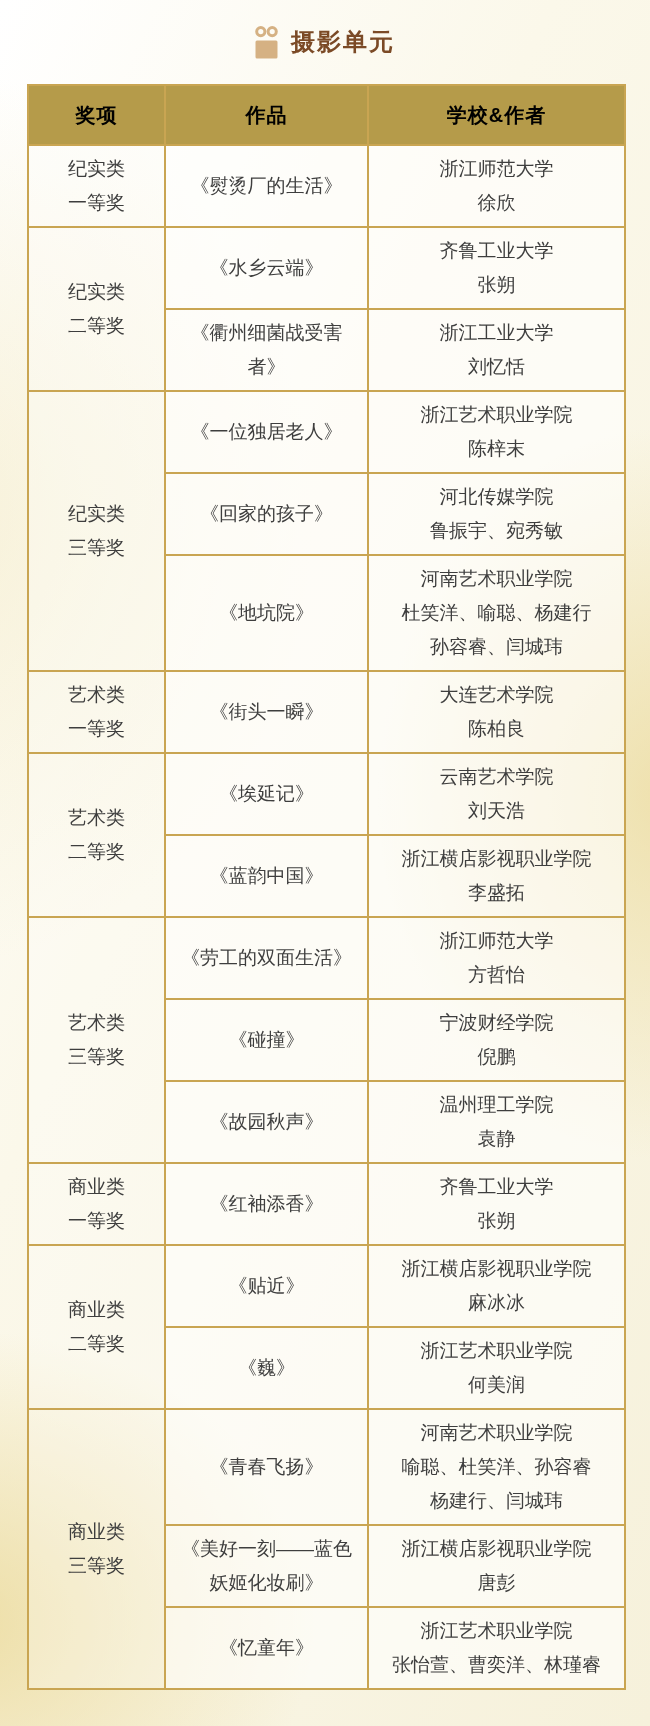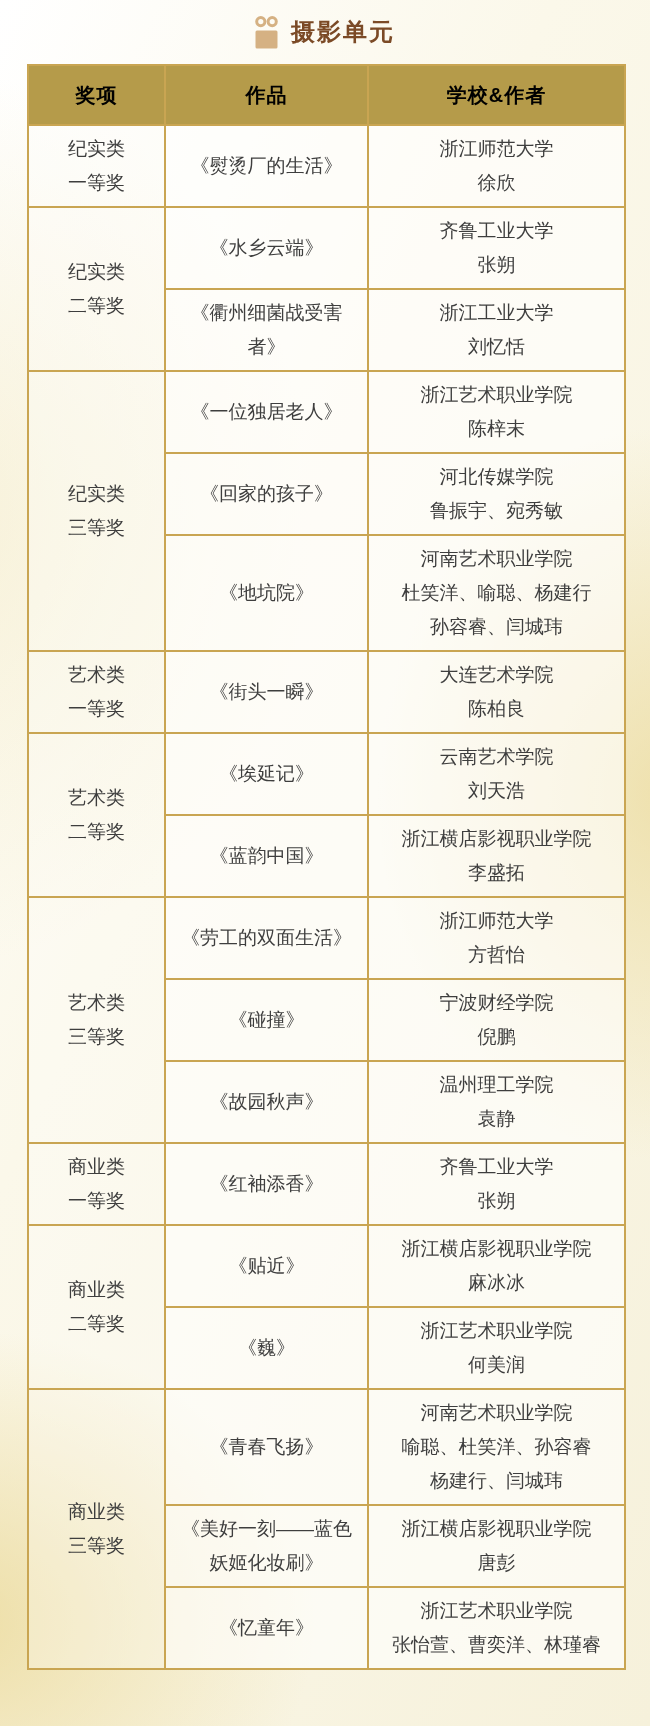--- a/index.html
+++ b/index.html
@@ -6,21 +6,21 @@
   body {
     width:650px; height:1726px; overflow:hidden;
     font-family:"Liberation Sans","DejaVu Sans",sans-serif;
     background:
       radial-gradient(ellipse 430px 540px at 103% 46%, rgba(235,218,155,0.75), rgba(235,218,155,0) 68%),
       radial-gradient(ellipse 520px 430px at -6% 94%, rgba(235,218,155,0.85), rgba(235,218,155,0) 68%),
       radial-gradient(ellipse 540px 640px at -10% 30%, rgba(240,228,180,0.45), rgba(240,228,180,0) 70%),
       linear-gradient(115deg, #ffffff 0%, #fbf8ea 38%, #f6f1db 100%);
   }
   .page-header {
-    height:64px;
+    height:84px;
     display:flex; align-items:center; justify-content:center; gap:13px;
   }
   .unit-icon { width:23px; height:33px; display:block; }
   .page-title {
     font-size:24px; font-weight:bold; color:#7b4a26; letter-spacing:2px;
   }
   table.awards {
     border-collapse:collapse; table-layout:fixed;
     width:597px; margin-left:27px;
   }

